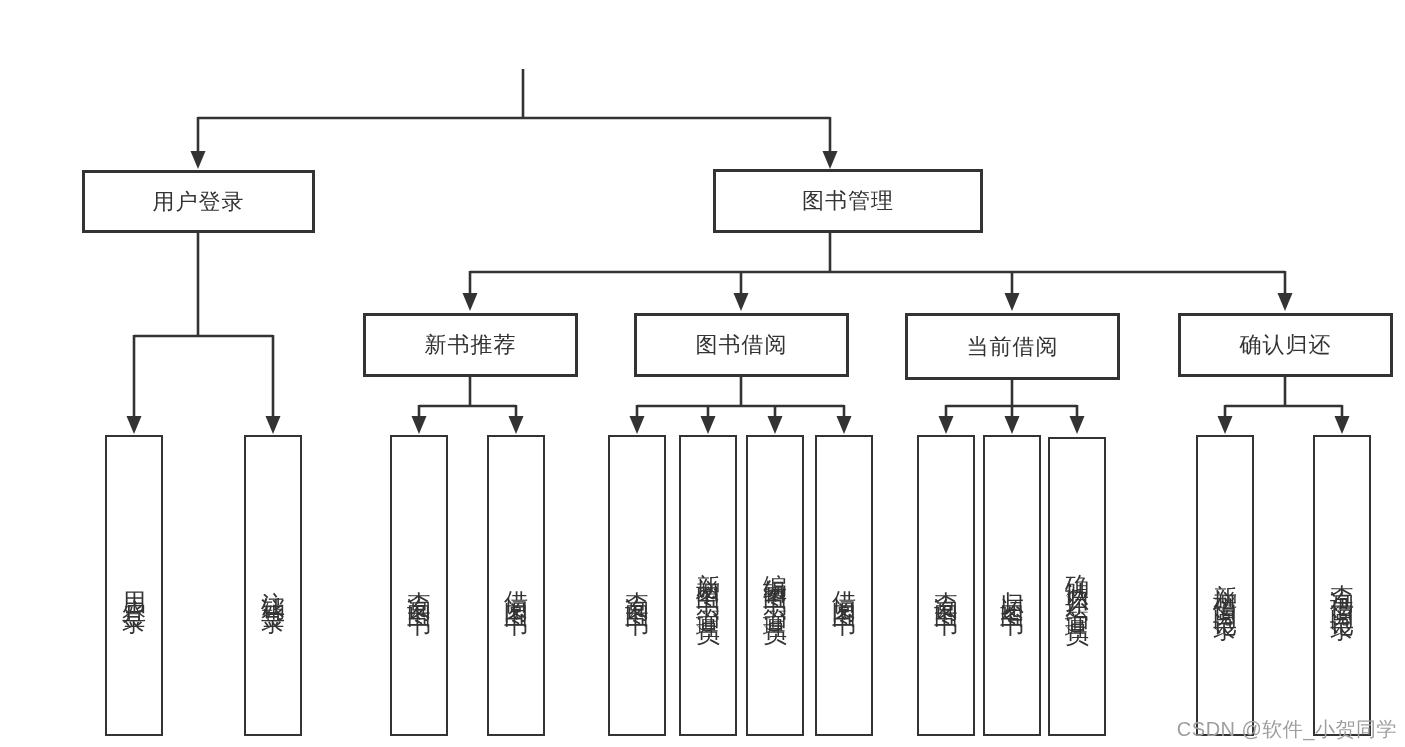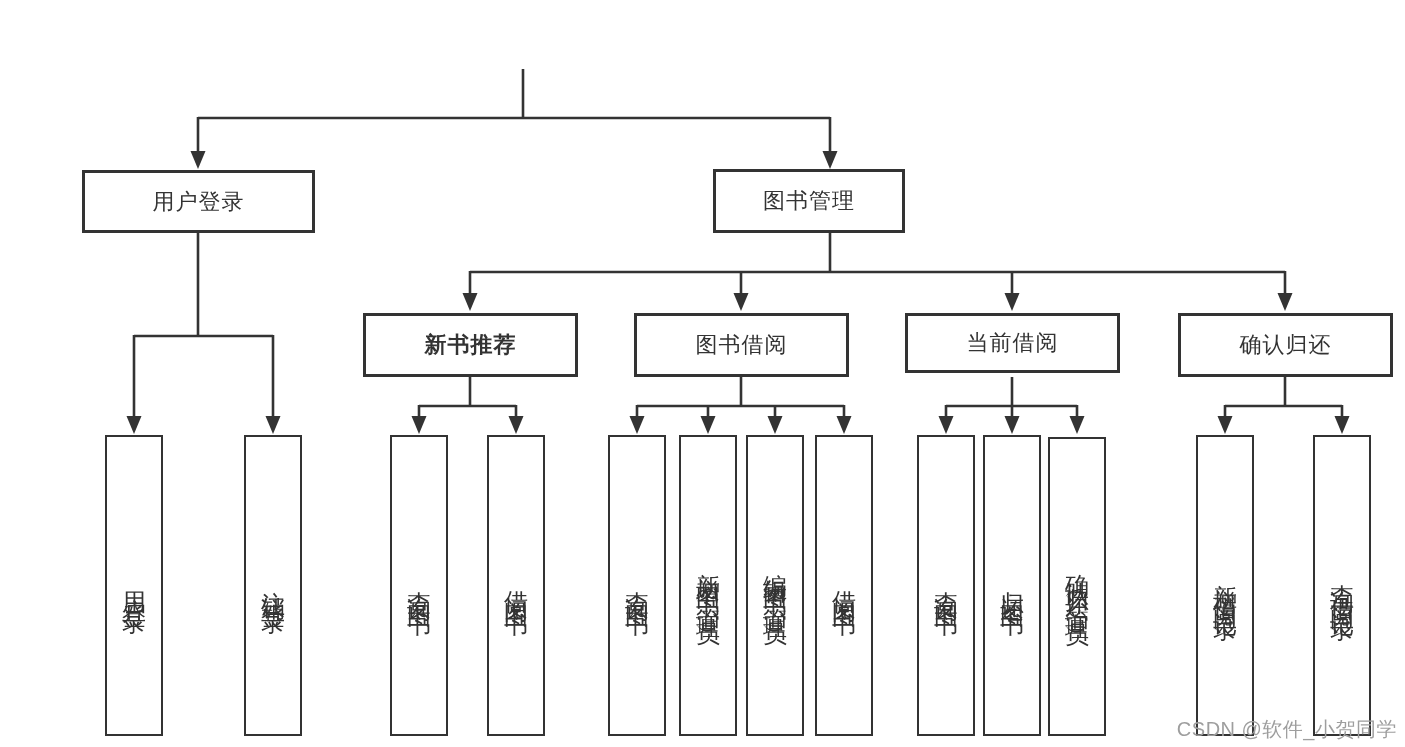--- a/index.html
+++ b/index.html
@@ -136,25 +136,25 @@
       <line x1="1225" y1="406" x2="1342" y2="406"></line>
       <line x1="1225" y1="405" x2="1225" y2="418"></line>
       <polygon points="1225,434 1217.5,416 1232.5,416"></polygon>
       <line x1="1342" y1="405" x2="1342" y2="418"></line>
       <polygon points="1342,434 1334.5,416 1349.5,416"></polygon>
     </g>
   </svg>
 
 
   <div class="node h" style="left:82px; top:170px; width:233px; height:63px;">用户登录</div>
-  <div class="node h" style="left:713px; top:169px; width:192px; height:64px;">图书管理</div>
-
-  <div class="node h" style="left:363px; top:313px; width:215px; height:64px;font-weight:bold;">新书推荐</div>
+  <div class="node h" style="left:713px; top:169px; width:270px; height:64px;">图书管理</div>
+
+  <div class="node h" style="left:363px; top:313px; width:215px; height:64px;">新书推荐</div>
   <div class="node h" style="left:634px; top:313px; width:215px; height:64px;">图书借阅</div>
-  <div class="node h" style="left:905px; top:313px; width:215px; height:60px;">当前借阅</div>
+  <div class="node h" style="left:905px; top:313px; width:215px; height:67px;">当前借阅</div>
   <div class="node h" style="left:1178px; top:313px; width:215px; height:64px;">确认归还</div>
 
   <div class="node v" style="left:105px; top:435px; width:58px; height:301px;">
     <span class="vtext">用户登录</span>
   </div>
   <div class="node v" style="left:244px; top:435px; width:58px; height:301px;">
     <span class="vtext">注销登录</span>
   </div>
 
   <div class="node v" style="left:390px; top:435px; width:58px; height:301px;">

